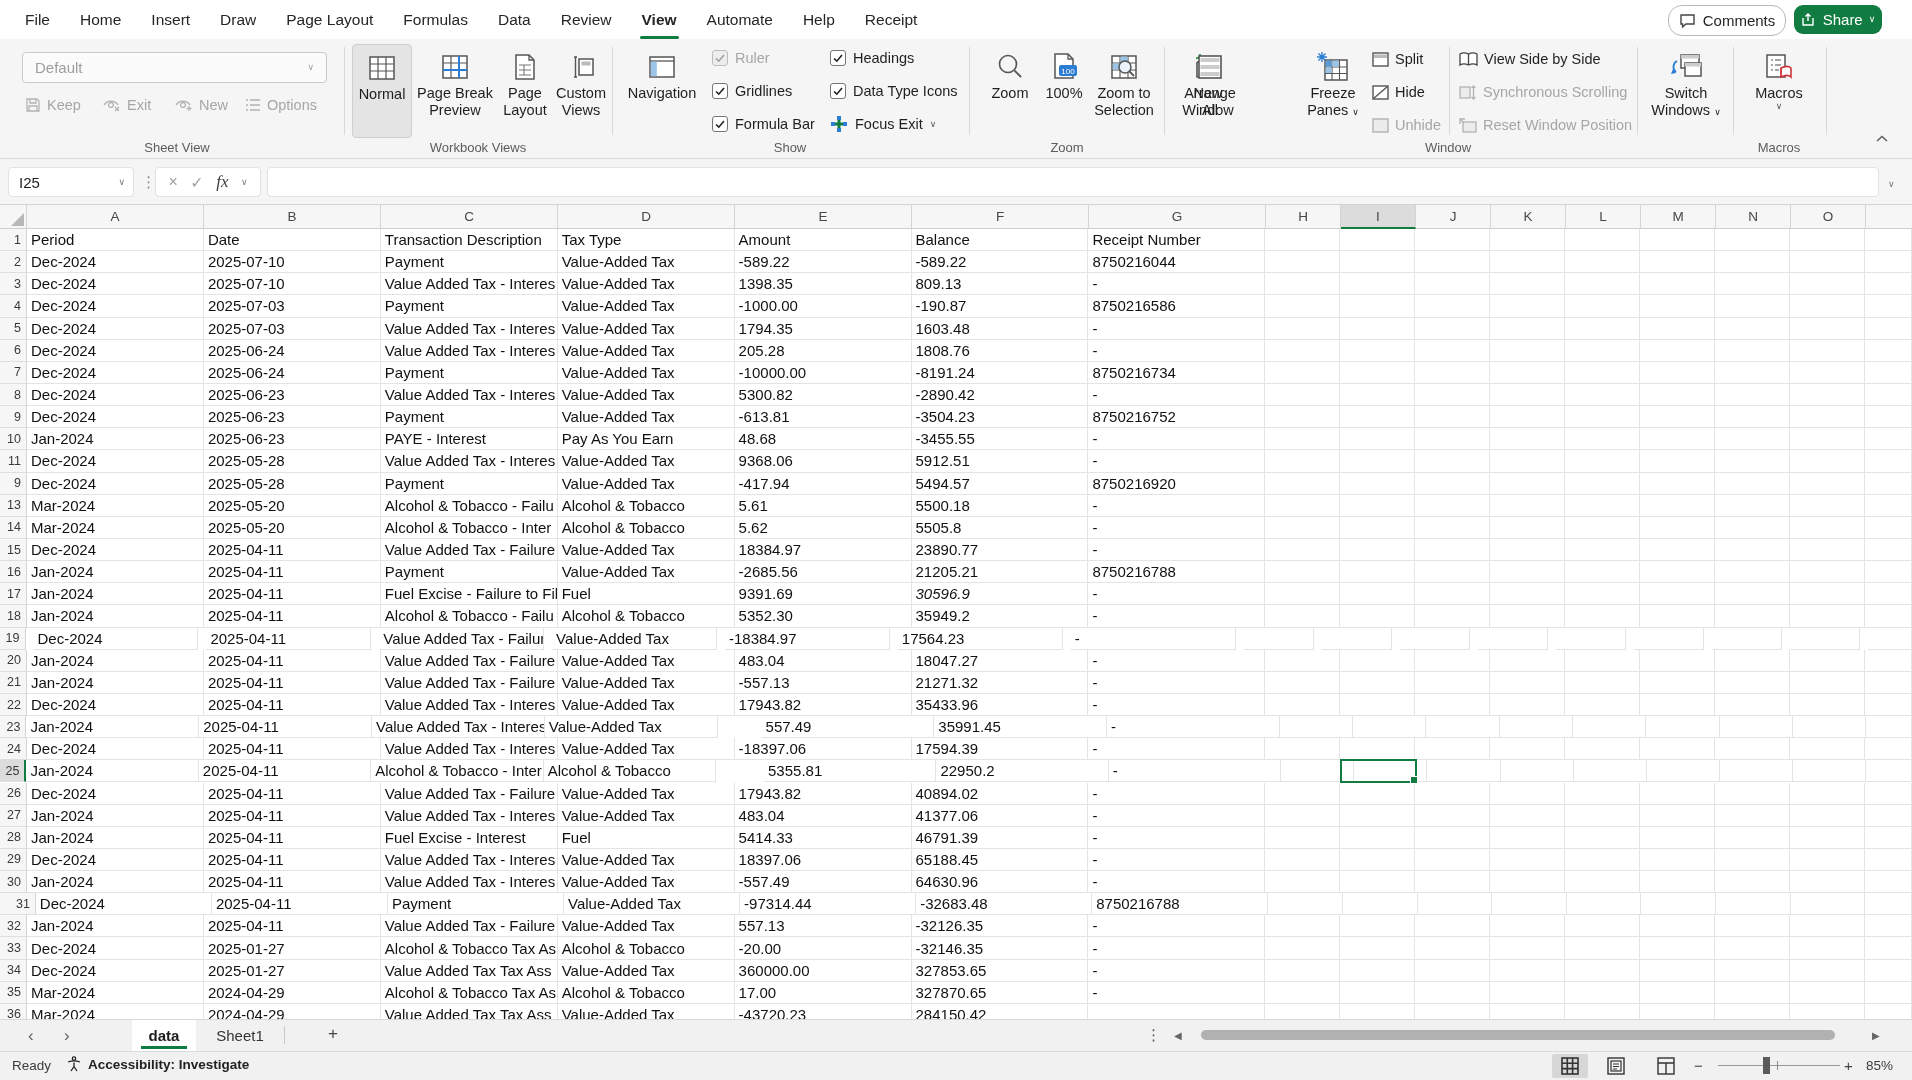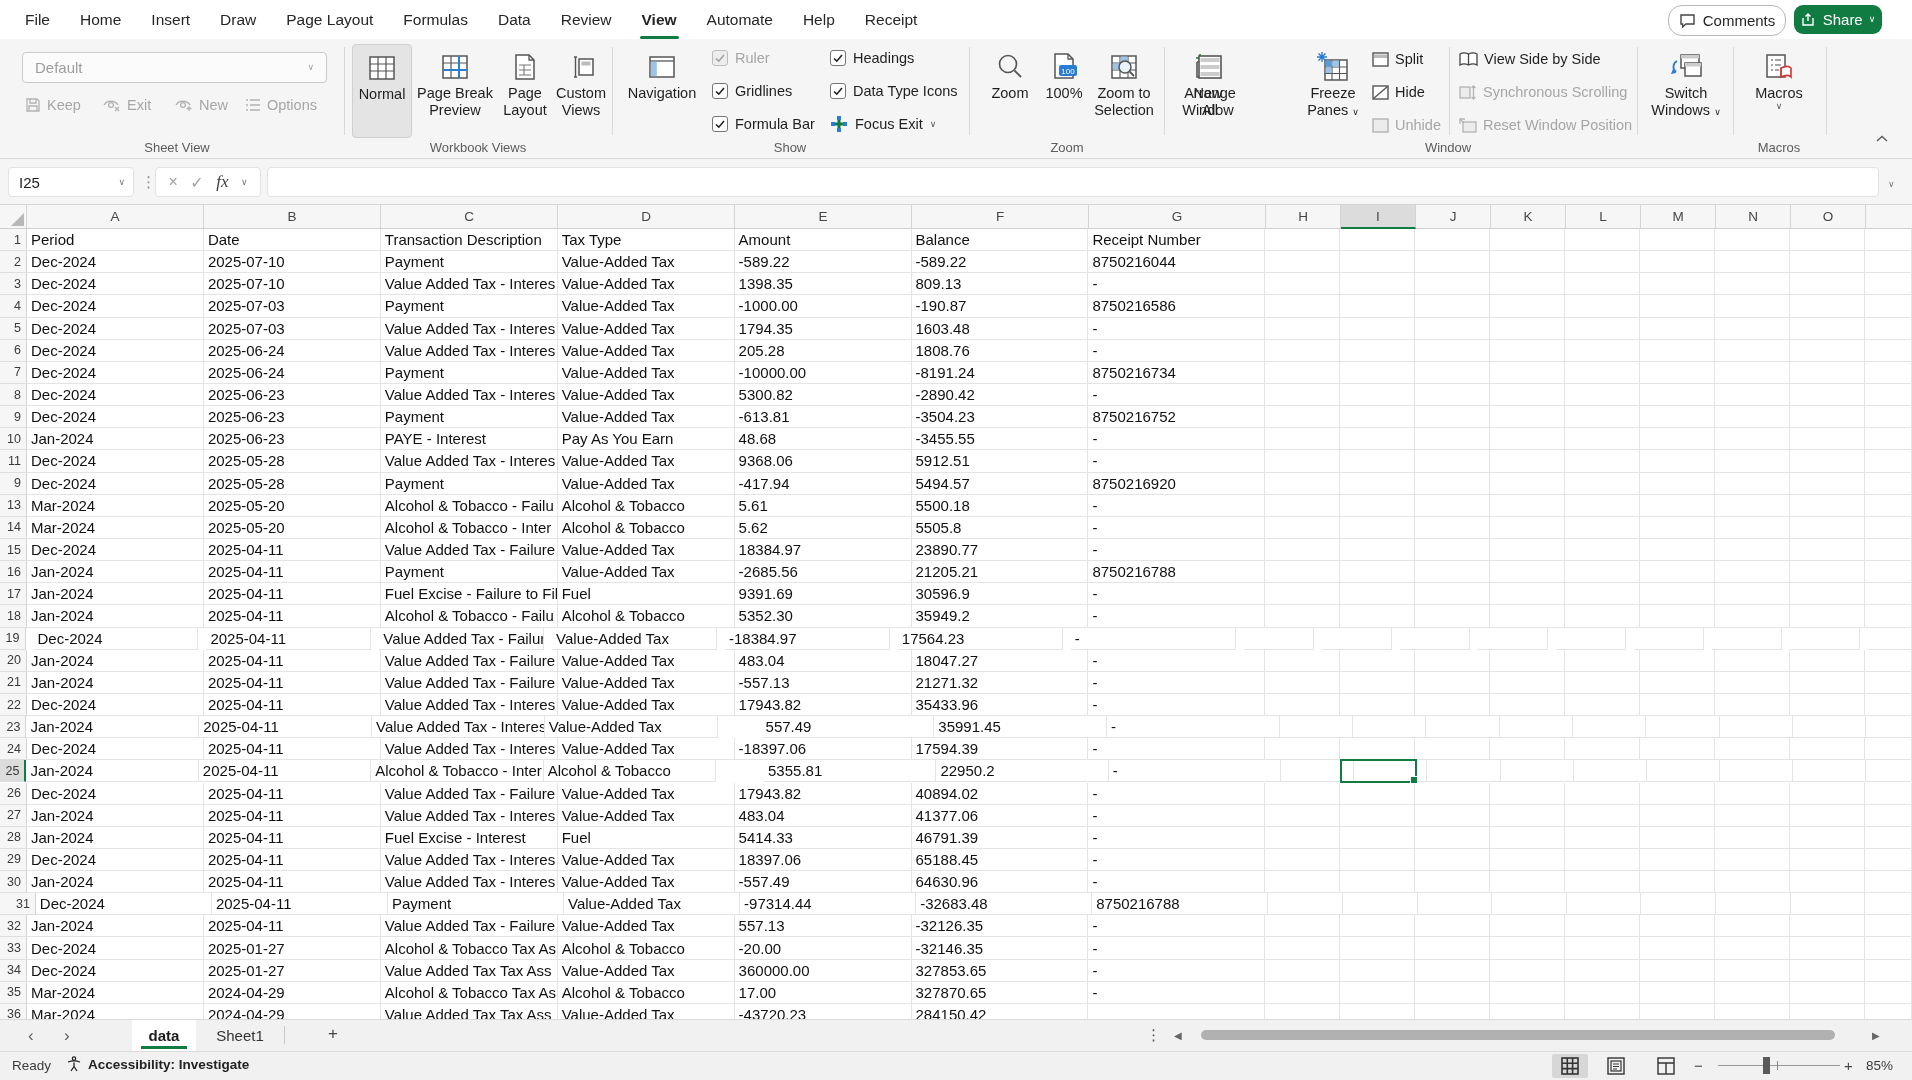--- a/index.html
+++ b/index.html
@@ -756,21 +756,21 @@
           <div class="cell" style="width: 75px;"></div>
           <div class="cell" style="width: 47px;"></div>
         </div>
         <div class="grow" style="top: 354.24px; height: 22.14px;">
           <div class="rnum" style="width: 27px;">17</div>
           <div class="cell" style="width: 177px;">Jan-2024</div>
           <div class="cell" style="width: 177px;">2025-04-11</div>
           <div class="cell" style="width: 177px;">Fuel Excise - Failure to Fil</div>
           <div class="cell" style="width: 177px;">Fuel</div>
           <div class="cell" style="width: 177px;">9391.69</div>
-          <div class="cell" style="width: 177px;">30596.9</div>
+          <div class="cell" style="width: 177px; font-style: italic;">30596.9</div>
           <div class="cell" style="width: 177px;">-</div>
           <div class="cell" style="width: 75px;"></div>
           <div class="cell" style="width: 75px;"></div>
           <div class="cell" style="width: 75px;"></div>
           <div class="cell" style="width: 75px;"></div>
           <div class="cell" style="width: 75px;"></div>
           <div class="cell" style="width: 75px;"></div>
           <div class="cell" style="width: 75px;"></div>
           <div class="cell" style="width: 75px;"></div>
           <div class="cell" style="width: 47px;"></div>

